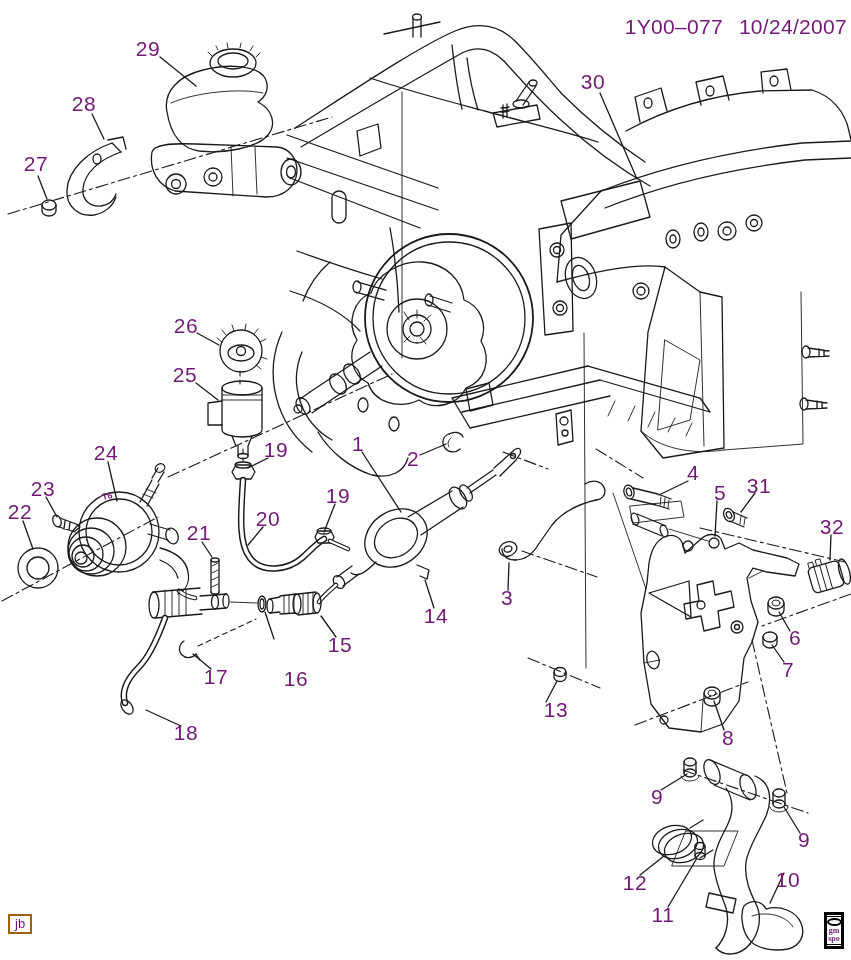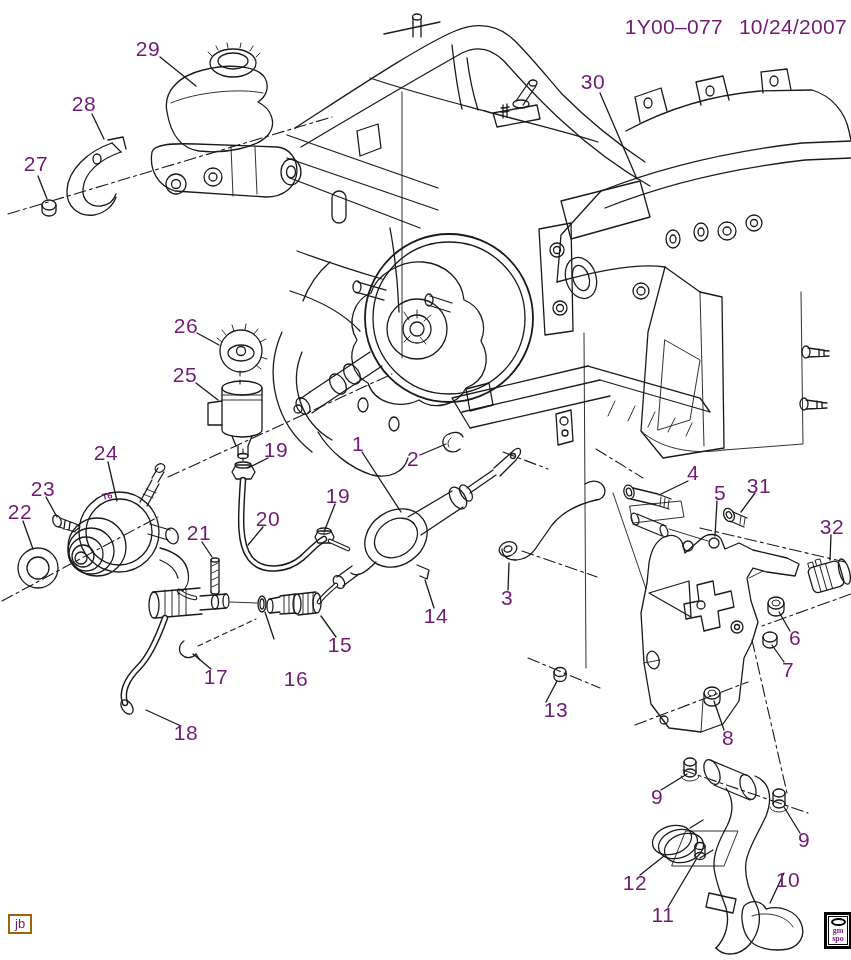--- a/index.html
+++ b/index.html
@@ -17,21 +17,21 @@
   .art .tube2{stroke-width:4.6;}
   .art .tube2in{stroke:#ffffff;stroke-width:2.4;}
   .hdr{position:absolute;top:15px;right:4px;font-size:21px;letter-spacing:.3px;
        display:flex;gap:16px;white-space:nowrap;}
   .callout{position:absolute;transform:translate(-50%,-50%);font-size:21px;
            letter-spacing:.5px;white-space:nowrap;}
   .emboss{position:absolute;left:102px;top:491px;font-size:9px;font-weight:bold;
           transform:rotate(-12deg);}
   .jbbox{position:absolute;left:8px;top:914px;border:2px solid #a16207;background:#fff;
          font-size:13px;line-height:16px;padding:0 5px;}
-  .gmspo{position:absolute;left:824px;top:912px;width:28px;height:37px;border:3px solid #000;
+  .gmspo{position:absolute;left:824px;top:912px;width:20px;height:37px;border:3px solid #000;
          box-sizing:border-box;background:#fff;display:flex;align-items:center;justify-content:center;}
   .gmspo-inner{width:20px;height:29px;border:1px solid #000;box-sizing:border-box;
          display:flex;flex-direction:column;align-items:center;}
   .gmspo-ellipse{width:15px;height:8px;background:#000;border-radius:50%;margin-top:1px;position:relative;}
   .gmspo-ellipse::after{content:"";position:absolute;left:2px;top:2px;width:11px;height:4px;
          background:#fff;border-radius:50%;}
   .gmspo-text{font-family:"Liberation Serif",serif;font-weight:bold;font-size:8px;line-height:8px;
          text-align:center;margin-top:1px;}
 </style>
 </head>

